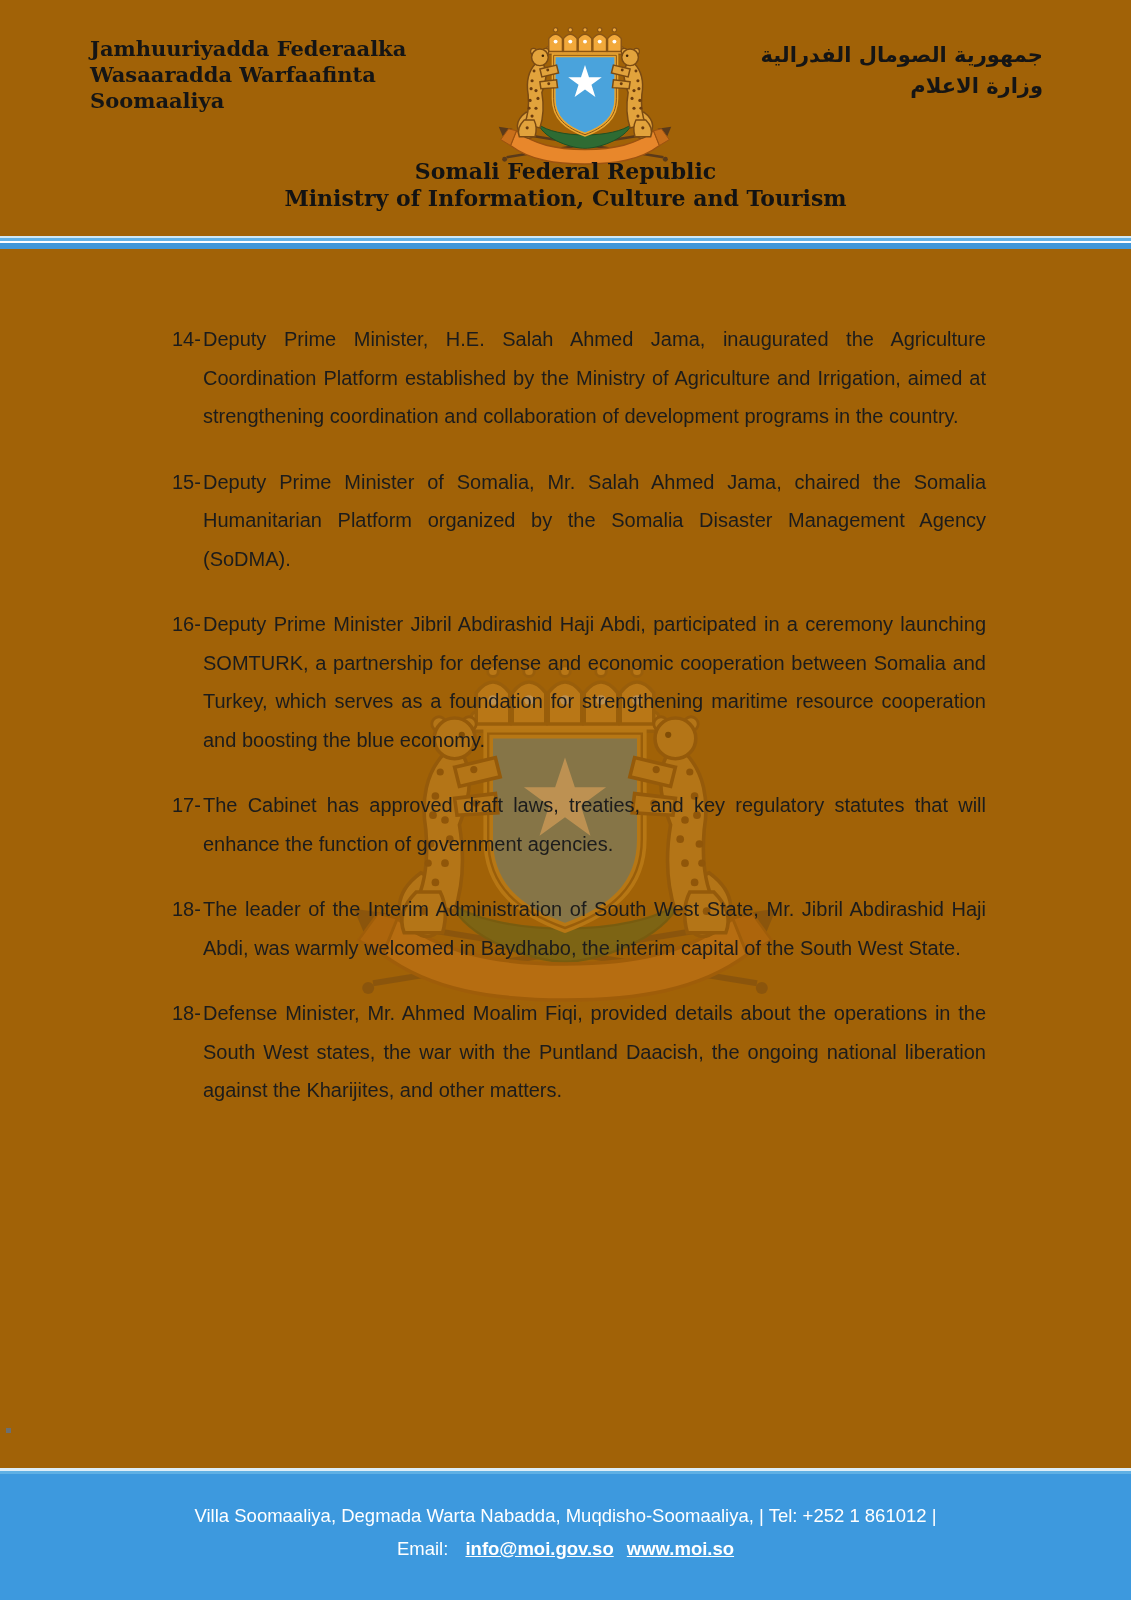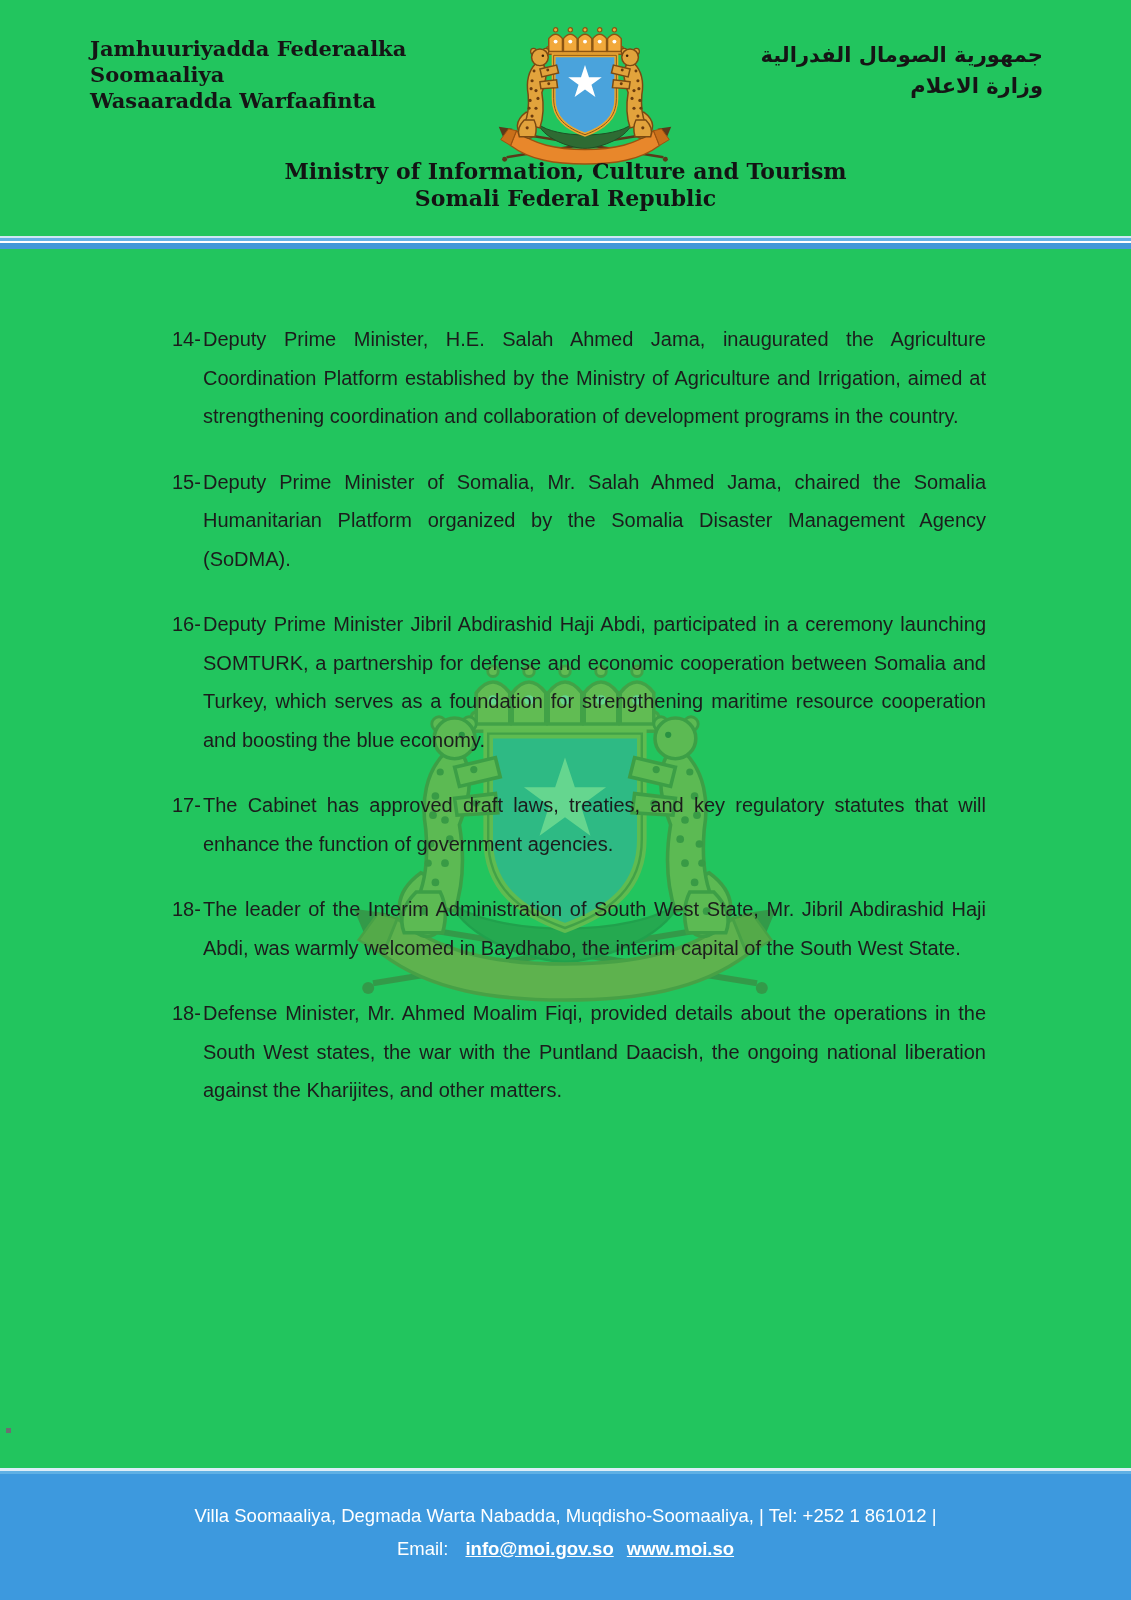--- a/index.html
+++ b/index.html
@@ -1,17 +1,17 @@
 <!DOCTYPE html>
 <html><head>
 <meta charset="utf-8">
 <style>
   html,body { margin:0; padding:0; background:#ffffff; }
   .page {
-    position:relative; width:1131px; height:1600px; background:#22c55e;
+    position:relative; width:1131px; height:1600px; background:#a16207;
     font-family:"Liberation Sans", sans-serif; overflow:hidden; margin:0 auto;
   }
   
   .hdr-left {
     position:absolute; left:90px; top:36px; width:360px;
     font-family:"DejaVu Serif", serif; font-weight:bold;
     font-size:21px; line-height:26px; color:#151515;
   }
   .hdr-arabic {
     position:absolute; right:88px; top:40px; width:330px;
@@ -143,36 +143,36 @@
       <use href="#leopard"></use>
       <use href="#leopard" transform="translate(200,0) scale(-1,1)"></use>
     </symbol>
   </defs>
 </svg>
 
 <div class="page">
 
   <div class="hdr-left">
     <div>Jamhuuriyadda Federaalka</div>
+    <div>Wasaaradda Warfaafinta</div>
     <div>Soomaaliya</div>
-    <div>Wasaaradda Warfaafinta</div>
   </div>
 
   <svg class="hdr-emblem" viewBox="0 0 200 150">
     <use href="#coa"></use>
   </svg>
 
   <div class="hdr-arabic">
     <div>جمهورية الصومال الفدرالية</div>
     <div>وزارة الاعلام</div>
   </div>
 
   <div class="hdr-title">
+    <div>Somali Federal Republic</div>
     <div>Ministry of Information, Culture and Tourism</div>
-    <div>Somali Federal Republic</div>
   </div>
 
   <div class="rule">
     <div class="r-haze"></div>
       <div class="r-thin"></div>
       <div class="r-gap"></div>
       <div class="r-thick"></div>
   </div>
 
   <svg class="watermark" viewBox="0 0 200 150">

